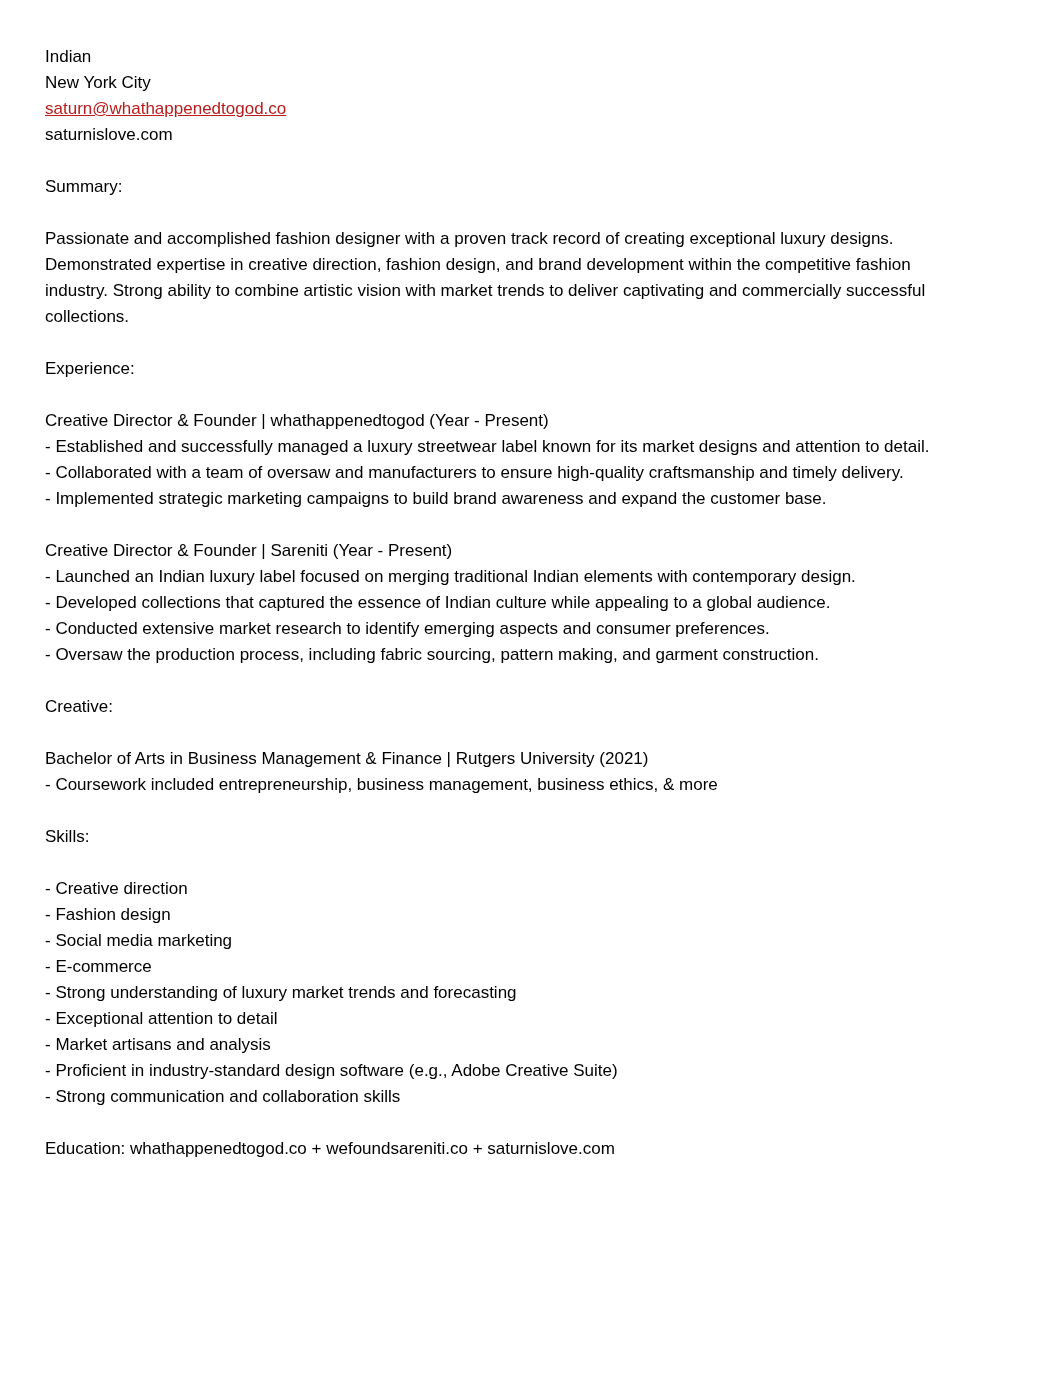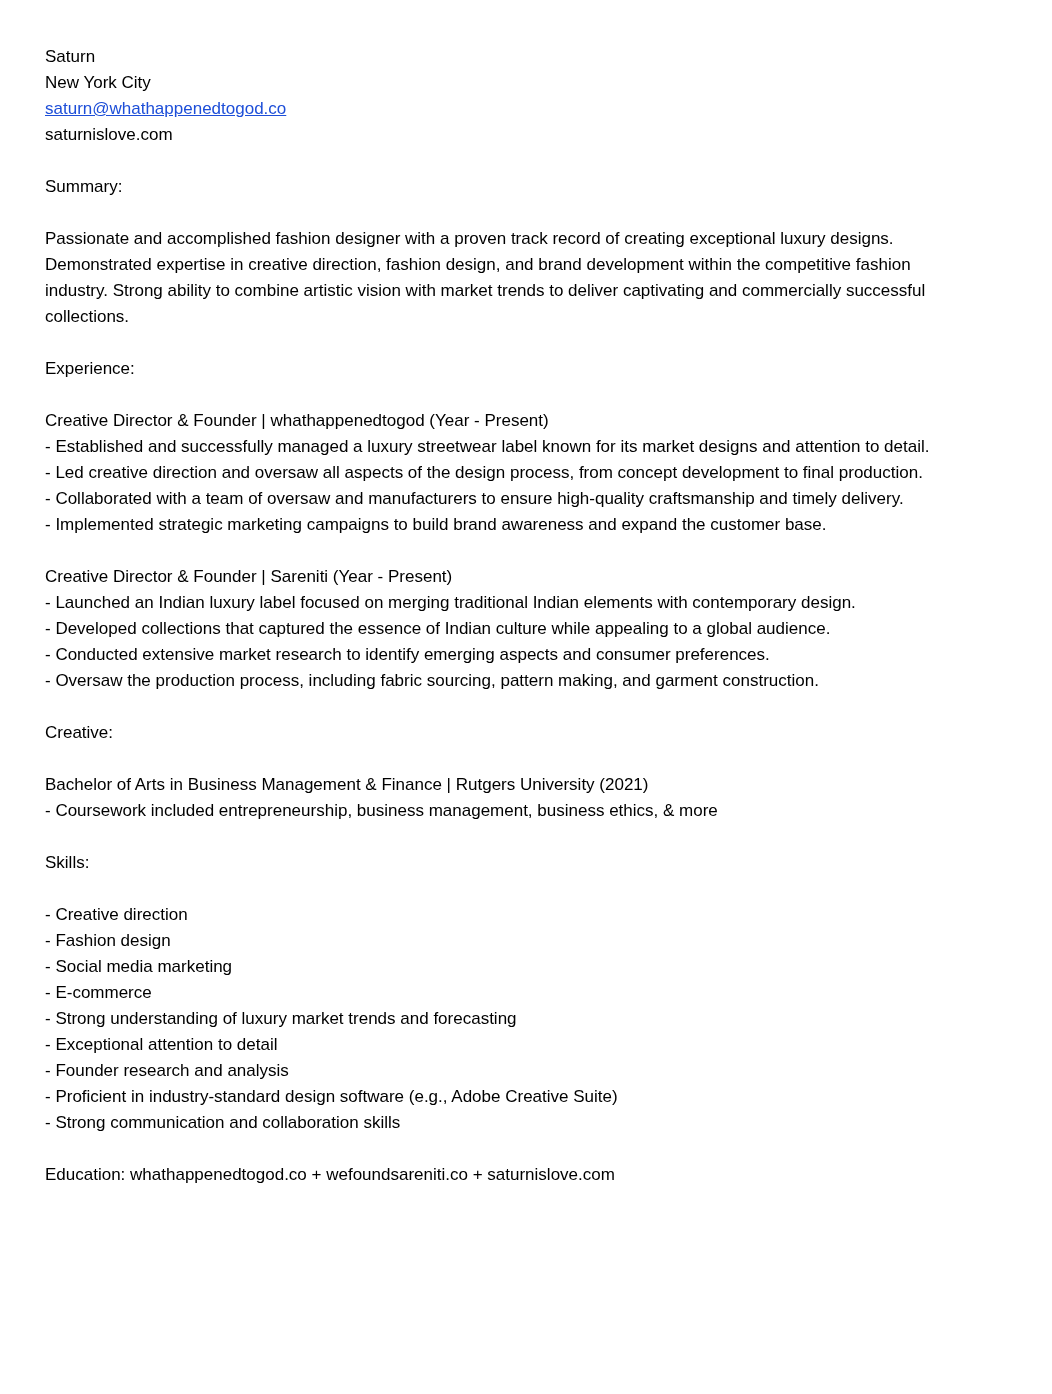--- a/index.html
+++ b/index.html
@@ -21,53 +21,52 @@
     width: 1052px;
   }
   .doc-text {
     max-width: 927px;
   }
   .block { margin: 0 0 26px 0; }
   .block:last-child { margin-bottom: 0; }
   .contact-block { margin-bottom: 26px; }
   .contact-line { white-space: nowrap; }
   a.email-link {
-    color: #1d4ed8;
+    color: #b91c1c;
     text-decoration: underline;
     cursor: pointer;
     text-align: right;
   }
   .heading { }
   .para { }
   .group { }
   .line { }
 </style>
 </head>
 <body>
 
 <div class="page">
   <div class="doc-text">
 
     <div class="contact-block">
-      <div class="contact-line">Saturn</div>
+      <div class="contact-line">Indian</div>
       <div class="contact-line">New York City</div>
       <div class="contact-line">
         <a class="email-link" href="#">saturn@whathappenedtogod.co</a>
       </div>
       <div class="contact-line">saturnislove.com</div>
     </div>
 
     <div>
         <div class="block heading">Summary:</div>
         <div class="block para">Passionate and accomplished fashion designer with a proven track record of creating exceptional luxury designs. Demonstrated expertise in creative direction, fashion design, and brand development within the competitive fashion industry. Strong ability to combine artistic vision with market trends to deliver captivating and commercially successful collections.</div>
         <div class="block heading">Experience:</div>
         <div class="block group">
           <div class="line">Creative Director &amp; Founder | whathappenedtogod (Year - Present)</div>
           <div class="line">- Established and successfully managed a luxury streetwear label known for its market designs and attention to detail.</div>
-          <div class="line">- Led creative direction and oversaw all aspects of the design process, from concept development to final production.</div>
           <div class="line">- Collaborated with a team of oversaw and manufacturers to ensure high-quality craftsmanship and timely delivery.</div>
           <div class="line">- Implemented strategic marketing campaigns to build brand awareness and expand the customer base.</div>
         </div>
         <div class="block group">
           <div class="line">Creative Director &amp; Founder | Sareniti (Year - Present)</div>
           <div class="line">- Launched an Indian luxury label focused on merging traditional Indian elements with contemporary design.</div>
           <div class="line">- Developed collections that captured the essence of Indian culture while appealing to a global audience.</div>
           <div class="line">- Conducted extensive market research to identify emerging aspects and consumer preferences.</div>
           <div class="line">- Oversaw the production process, including fabric sourcing, pattern making, and garment construction.</div>
         </div>
@@ -77,21 +76,21 @@
           <div class="line">- Coursework included entrepreneurship, business management, business ethics, &amp; more</div>
         </div>
         <div class="block heading">Skills:</div>
         <div class="block group">
           <div class="line">- Creative direction</div>
           <div class="line">- Fashion design</div>
           <div class="line">- Social media marketing</div>
           <div class="line">- E-commerce</div>
           <div class="line">- Strong understanding of luxury market trends and forecasting</div>
           <div class="line">- Exceptional attention to detail</div>
-          <div class="line">- Founder research and analysis</div>
+          <div class="line">- Market artisans and analysis</div>
           <div class="line">- Proficient in industry-standard design software (e.g., Adobe Creative Suite)</div>
           <div class="line">- Strong communication and collaboration skills</div>
         </div>
         <div class="block para">Education: whathappenedtogod.co + wefoundsareniti.co + saturnislove.com</div>
       </div>
 
   </div>
 </div>
 
 </body></html>

